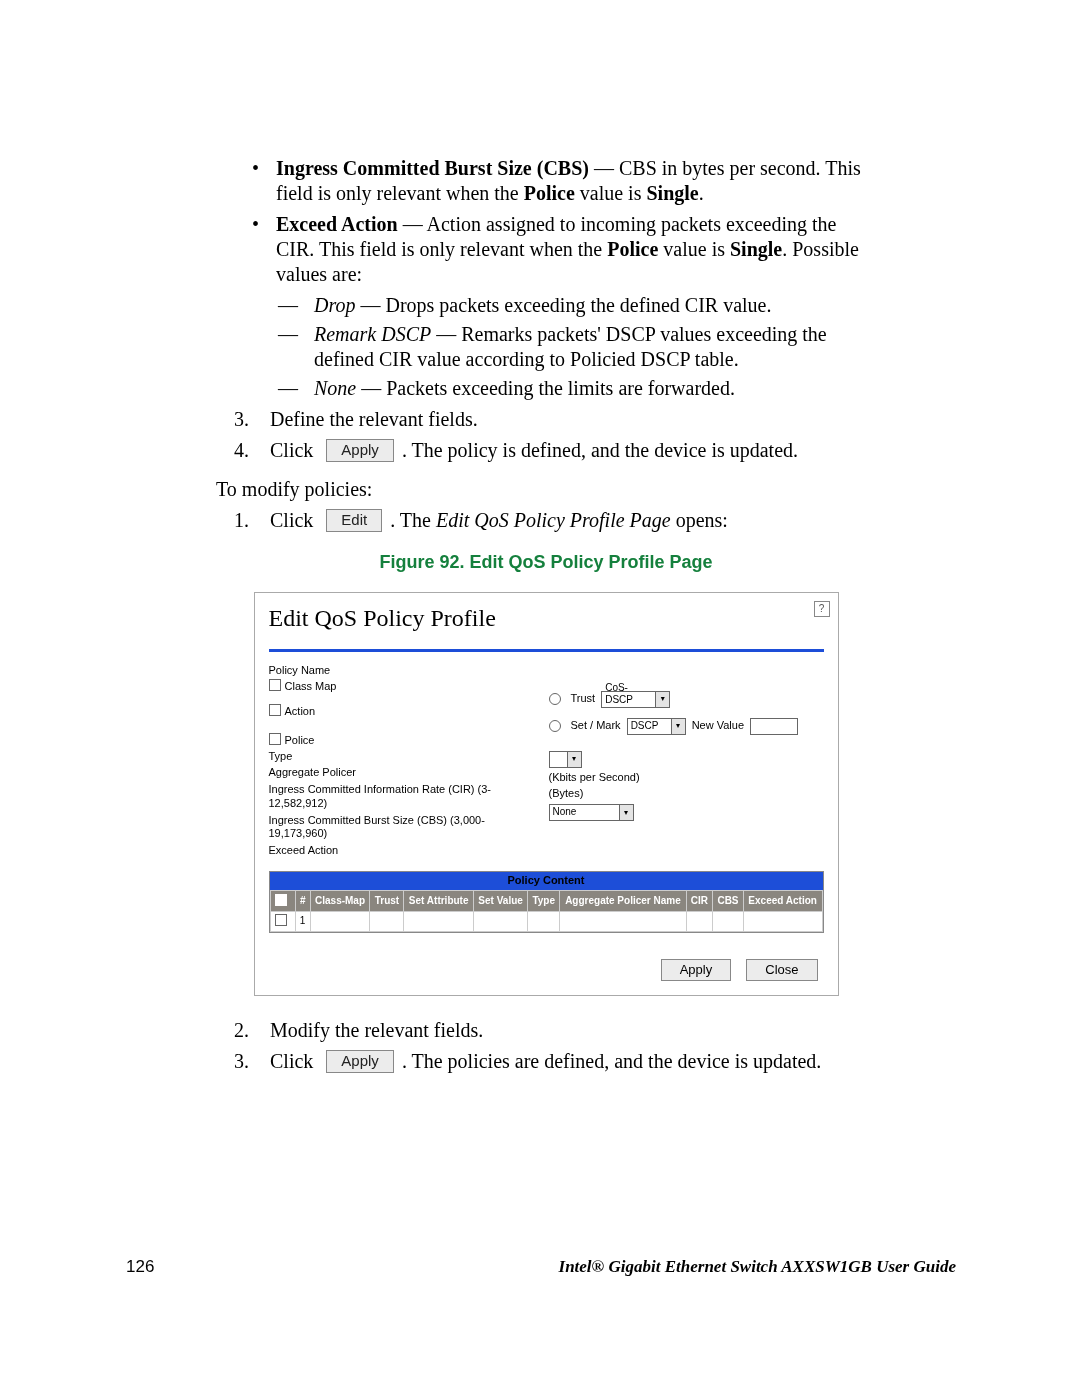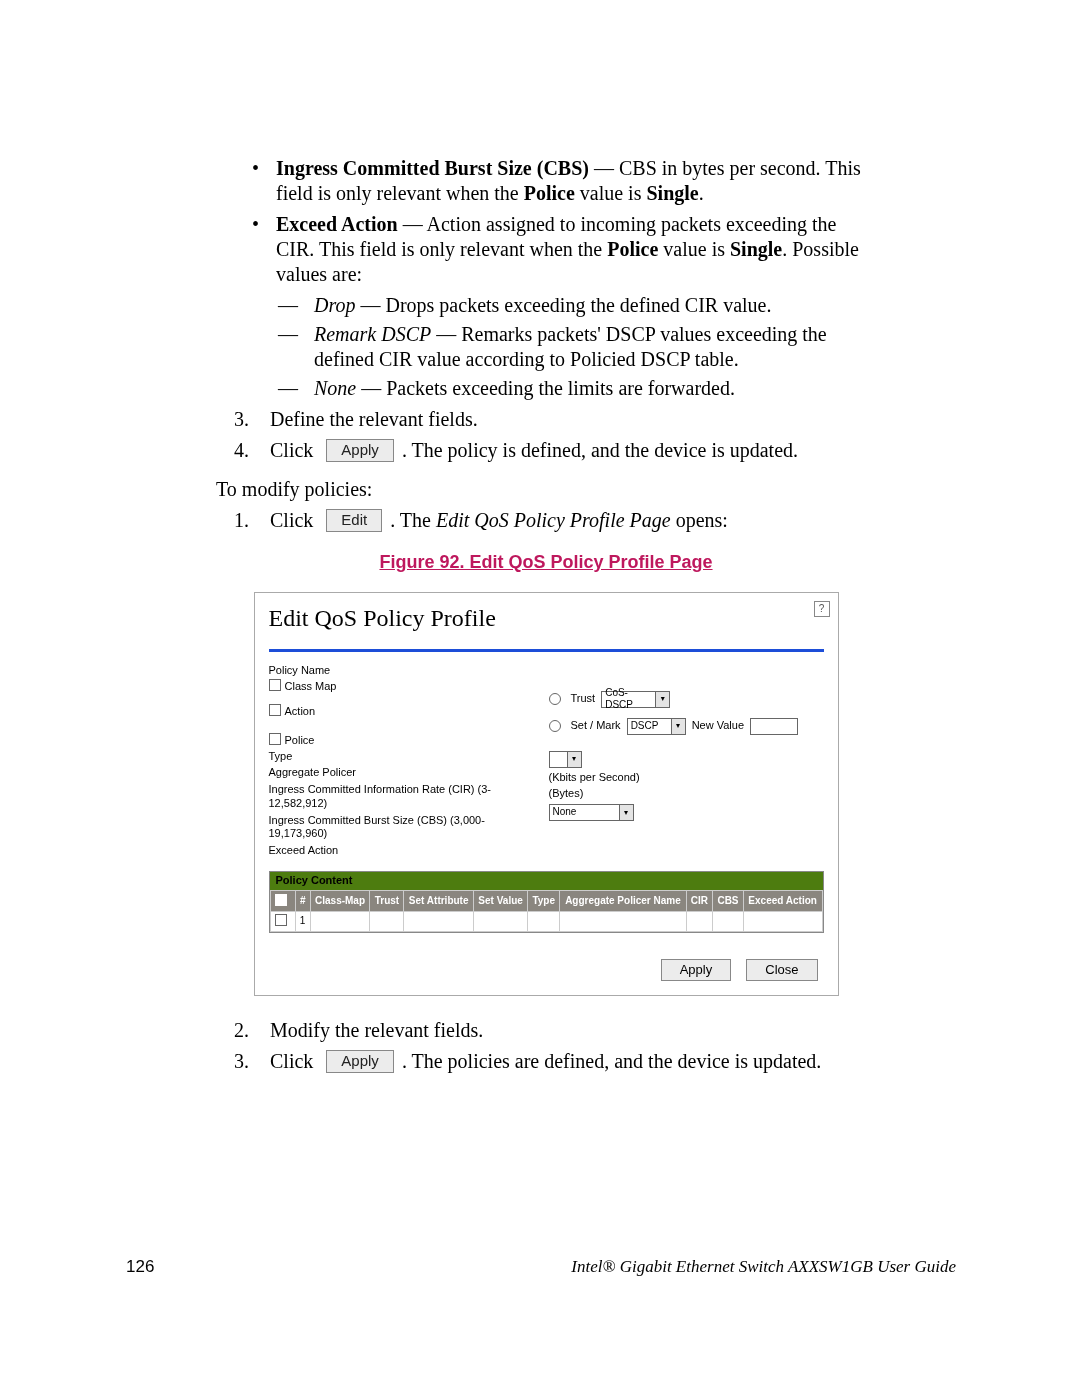--- a/index.html
+++ b/index.html
@@ -10,22 +10,22 @@
 .bullet-dot{width:24px;flex-shrink:0;}
 .dash-item{display:flex;margin:4px 0 4px 62px;}
 .dash-sym{width:36px;flex-shrink:0;}
 .step-item{display:flex;margin:6px 0 6px 18px;}
 .step-num{width:36px;flex-shrink:0;}
 em{font-style:italic;}
 strong{font-weight:bold;}
 .inline-btn{display:inline-block;border:1px solid #888;background:#ececec;
   font-family:Arial,Helvetica,sans-serif;font-size:15px;padding:1px 14px;
   vertical-align:2px;margin:0 8px;color:#222;}
-.caption{text-align:center;color:#be185d;font-family:Arial,Helvetica,sans-serif;
-  font-weight:bold;font-size:18px;margin:18px 0 18px 0;text-decoration:underline;}
+.caption{text-align:center;color:#15803d;font-family:Arial,Helvetica,sans-serif;
+  font-weight:bold;font-size:18px;margin:18px 0 18px 0;}
 
 
 .dialog{width:555px;margin:0 auto 22px auto;border:1px solid #aaa;
   padding:10px 14px 14px;font-family:Arial,Helvetica,sans-serif;color:#000;
   background:#fff;position:relative;}
 .dlg-title{font-family:"Times New Roman",serif;font-size:24px;padding-bottom:16px;
   border-bottom:3px solid #1d4ed8;}
 .help-btn{position:absolute;right:8px;top:8px;width:14px;height:14px;
   border:1px solid #888;font-size:10px;line-height:14px;text-align:center;
   color:#555;font-family:Arial,sans-serif;}
@@ -40,33 +40,33 @@
   background:#fff;font-size:10px;padding-left:3px;position:relative;}
 .sel .arrow{border-left:1px solid #666;width:13px;height:15px;
   display:inline-flex;align-items:center;justify-content:center;background:#e4e4e4;
   margin-left:auto;font-size:8px;}
 .radio{display:inline-block;width:10px;height:10px;border:1px solid #666;
   border-radius:50%;margin-right:4px;vertical-align:-1px;background:#fff;}
 .cols{display:flex;gap:25px;}
 .colL{width:255px;}
 .colR{flex:1;}
 .pc{border:1px solid #888;margin-top:10px;}
-.pc-head{background:#4d7c0f;color:#000;font-weight:bold;font-size:11px;padding:2px 6px;}
+.pc-head{background:#1d4ed8;color:#000;font-weight:bold;font-size:11px;padding:2px 6px;text-align:center;}
 .pc-table{width:100%;border-collapse:collapse;font-size:10px;}
 .pc-table th{background:#8a867f;color:#fff;font-weight:bold;border:1px solid #ccc;
   padding:3px 4px;white-space:nowrap;}
 .pc-table td{border:1px solid #ccc;padding:2px 4px;height:14px;}
 .dlg-btn{display:inline-block;border:1px solid #888;background:#ececec;
   font-family:Arial,sans-serif;font-size:13px;padding:2px 18px;margin:0 6px;}
 .dlg-btns{text-align:right;margin-top:26px;}
 
 .footer{position:absolute;left:126px;bottom:120px;width:830px;
   display:flex;justify-content:space-between;font-size:17px;}
 .footer .pg{font-family:Arial,sans-serif;}
-.footer .doc{font-style:italic;font-weight:normal;font-family:"Times New Roman",serif;}
+.footer .doc{font-style:italic;font-weight:bold;font-family:"Times New Roman",serif;}
 </style>
 </head>
 <body>
 
 <div class="page">
 
   <div class="bullet-item">
     <span class="bullet-dot">•</span>
     <span>
       <strong>Ingress Committed Burst Size (CBS)</strong><span> — CBS in bytes per second. This field is only relevant when the </span><strong>Police</strong><span> value is </span><strong>Single</strong><span>.</span>
@@ -137,21 +137,21 @@
             </div>
           <div class="rowflex">
               <span>Exceed Action</span>
             </div>
         </div>
         <div class="colR">
           <div style="height:26px;"></div>
           <div class="rowflex">
             <span class="radio"></span>
             <span>Trust</span>
-            <span class="sel" style="width:64px;">
+            <span class="sel" style="width:64px;align-items:flex-end;">
                 <span>CoS-DSCP</span>
                 <span class="arrow">▾</span>
               </span>
           </div>
           <div class="rowflex" style="margin-top:10px;">
             <span class="radio"></span>
             <span>Set / Mark</span>
             <span class="sel" style="width:54px;">
                 <span>DSCP</span>
                 <span class="arrow">▾</span>

